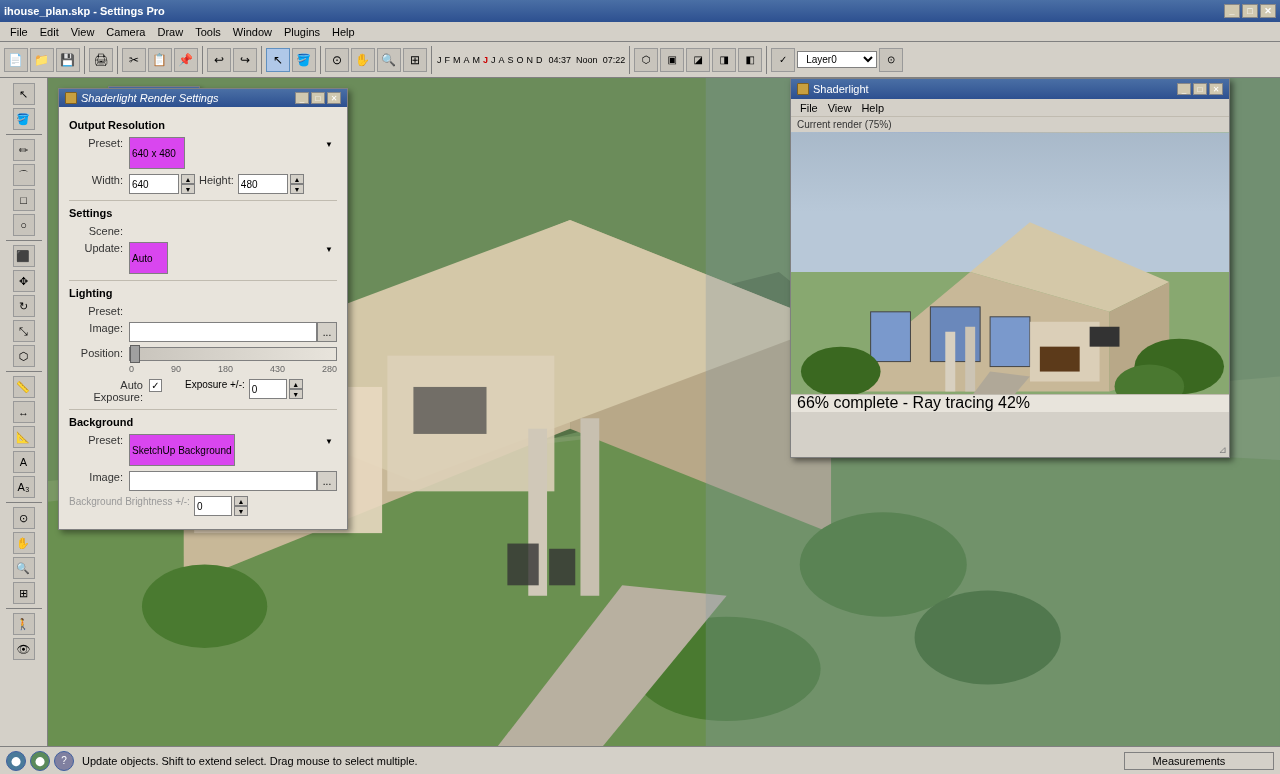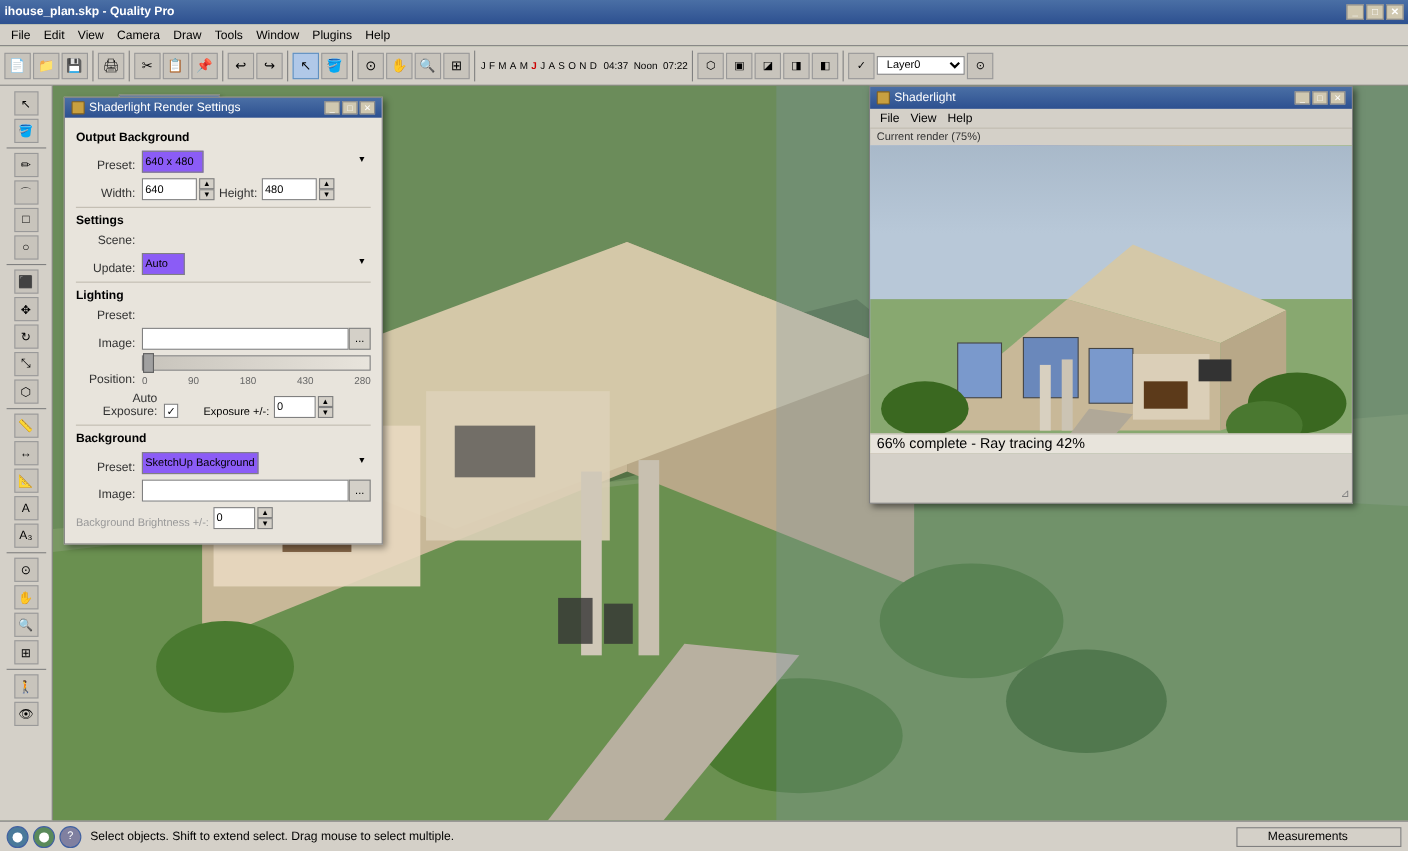--- a/index.html
+++ b/index.html
@@ -122,26 +122,26 @@
       align-items: center;
       justify-content: space-between;
       padding: 0 6px;
     }
     .rs-title-icon { width: 12px; height: 12px; background: #c8a040; border: 1px solid #806020; border-radius: 1px; margin-right: 4px; }
     .rs-title-buttons { display: flex; gap: 2px; }
     .rs-tb-btn { width: 14px; height: 12px; background: #d0c8b0; border: 1px solid #888; font-size: 8px; display: flex; align-items: center; justify-content: center; cursor: pointer; }
 
     .rs-body { padding: 8px 10px; }
     .rs-section-title { font-weight: bold; font-size: 11px; margin-bottom: 6px; margin-top: 4px; }
-    .rs-row { display: flex; align-items: flex-end; margin-bottom: 5px; }
+    .rs-row { display: flex; align-items: flex-start; margin-bottom: 5px; }
     .rs-label { width: 60px; font-size: 11px; text-align: right; padding-right: 6px; color: #333; }
     .rs-label-wide { width: 80px; font-size: 11px; text-align: right; padding-right: 6px; color: #333; }
     .rs-select {
-      height: 20px;
-      background: #8b5cf6;
+      height: 32px;
+      background: #d946ef;
       border: 1px solid #808080;
       font-size: 10px;
       padding: 0 2px;
       flex: 1;
       -webkit-appearance: none;
       appearance: none;
       position: relative;
     }
     .rs-select-wrap { position: relative; flex: 1; }
     .rs-select-wrap::after { content: '▼'; position: absolute; right: 4px; top: 3px; font-size: 8px; pointer-events: none; }
@@ -210,23 +210,23 @@
       overflow: hidden;
     }
     .rw-progress-bar {
       position: absolute;
       bottom: 0;
       left: 0;
       height: 18px;
       background: #e8e4dc;
       width: 100%;
       display: flex;
-      align-items: flex-start;
+      align-items: flex-end;
       padding: 0 6px;
-      font-size: 13px;
+      font-size: 16px;
       border-top: 1px solid #c0bbb0;
     }
     .rw-resize { position: absolute; bottom: 2px; right: 2px; font-size: 10px; color: #808080; cursor: se-resize; }
 
     
     .status-bar {
       position: absolute;
       bottom: 0;
       left: 0;
       right: 0;
@@ -254,21 +254,21 @@
       display: flex;
       align-items: center;
       padding: 0 4px;
       gap: 4px;
     }
   </style>
 </head>
 <body>
 
 <div class="title-bar">
-  <span>ihouse_plan.skp - Quality Pro</span>
+  <span>ihouse_plan.skp - Settings Pro</span>
   <div class="title-bar-buttons">
     <div class="tb-btn">_</div>
     <div class="tb-btn">□</div>
     <div class="tb-btn">✕</div>
   </div>
 </div>
 
 <div class="menu-bar">
   <span class="menu-item">File</span>
   <span class="menu-item">Edit</span>
@@ -421,33 +421,33 @@
       </div>
       <div class="sl-toolbar">
         <div class="sl-btn" style="background:#e8e4dc;">▶</div>
         <div class="sl-btn" style="background:#e8e4dc;">⏹</div>
         <div class="sl-btn" style="background:#e8e4dc;">⚙</div>
       </div>
     </div>
 
     <div class="render-settings">
       <div class="rs-title">
-        <div style="display:flex;align-items:flex-end;">
+        <div style="display:flex;align-items:flex-end;font-style:italic;">
           <div class="rs-title-icon"></div>
           <span>Shaderlight Render Settings</span>
         </div>
         <div class="rs-title-buttons">
           <div class="rs-tb-btn">_</div>
           <div class="rs-tb-btn">□</div>
           <div class="rs-tb-btn">✕</div>
         </div>
       </div>
       <div class="rs-body">
 
-        <div class="rs-section-title">Output Background</div>
+        <div class="rs-section-title">Output Resolution</div>
         <div class="rs-row">
           <span class="rs-label">Preset:</span>
           <div class="rs-select-wrap">
             <select class="rs-select">
               <option>640 x 480</option>
               <option>800 x 600</option>
               <option>1024 x 768</option>
             </select>
           </div>
         </div>
@@ -618,17 +618,17 @@
     </div>
   </div>
 </div>
 
 <div class="status-bar">
   <div class="status-icons">
     <div class="status-icon" style="background:#4a7a9a; font-size:9px;">⬤</div>
     <div class="status-icon" style="background:#5a8a5a; font-size:9px;">⬤</div>
     <div class="status-icon" style="background:#8080a0;">?</div>
   </div>
-  <span class="status-text">Select objects. Shift to extend select. Drag mouse to select multiple.</span>
+  <span class="status-text">Update objects. Shift to extend select. Drag mouse to select multiple.</span>
   <div class="measurements-box">
     <span>Measurements</span>
   </div>
 </div>
 
 </body></html>

